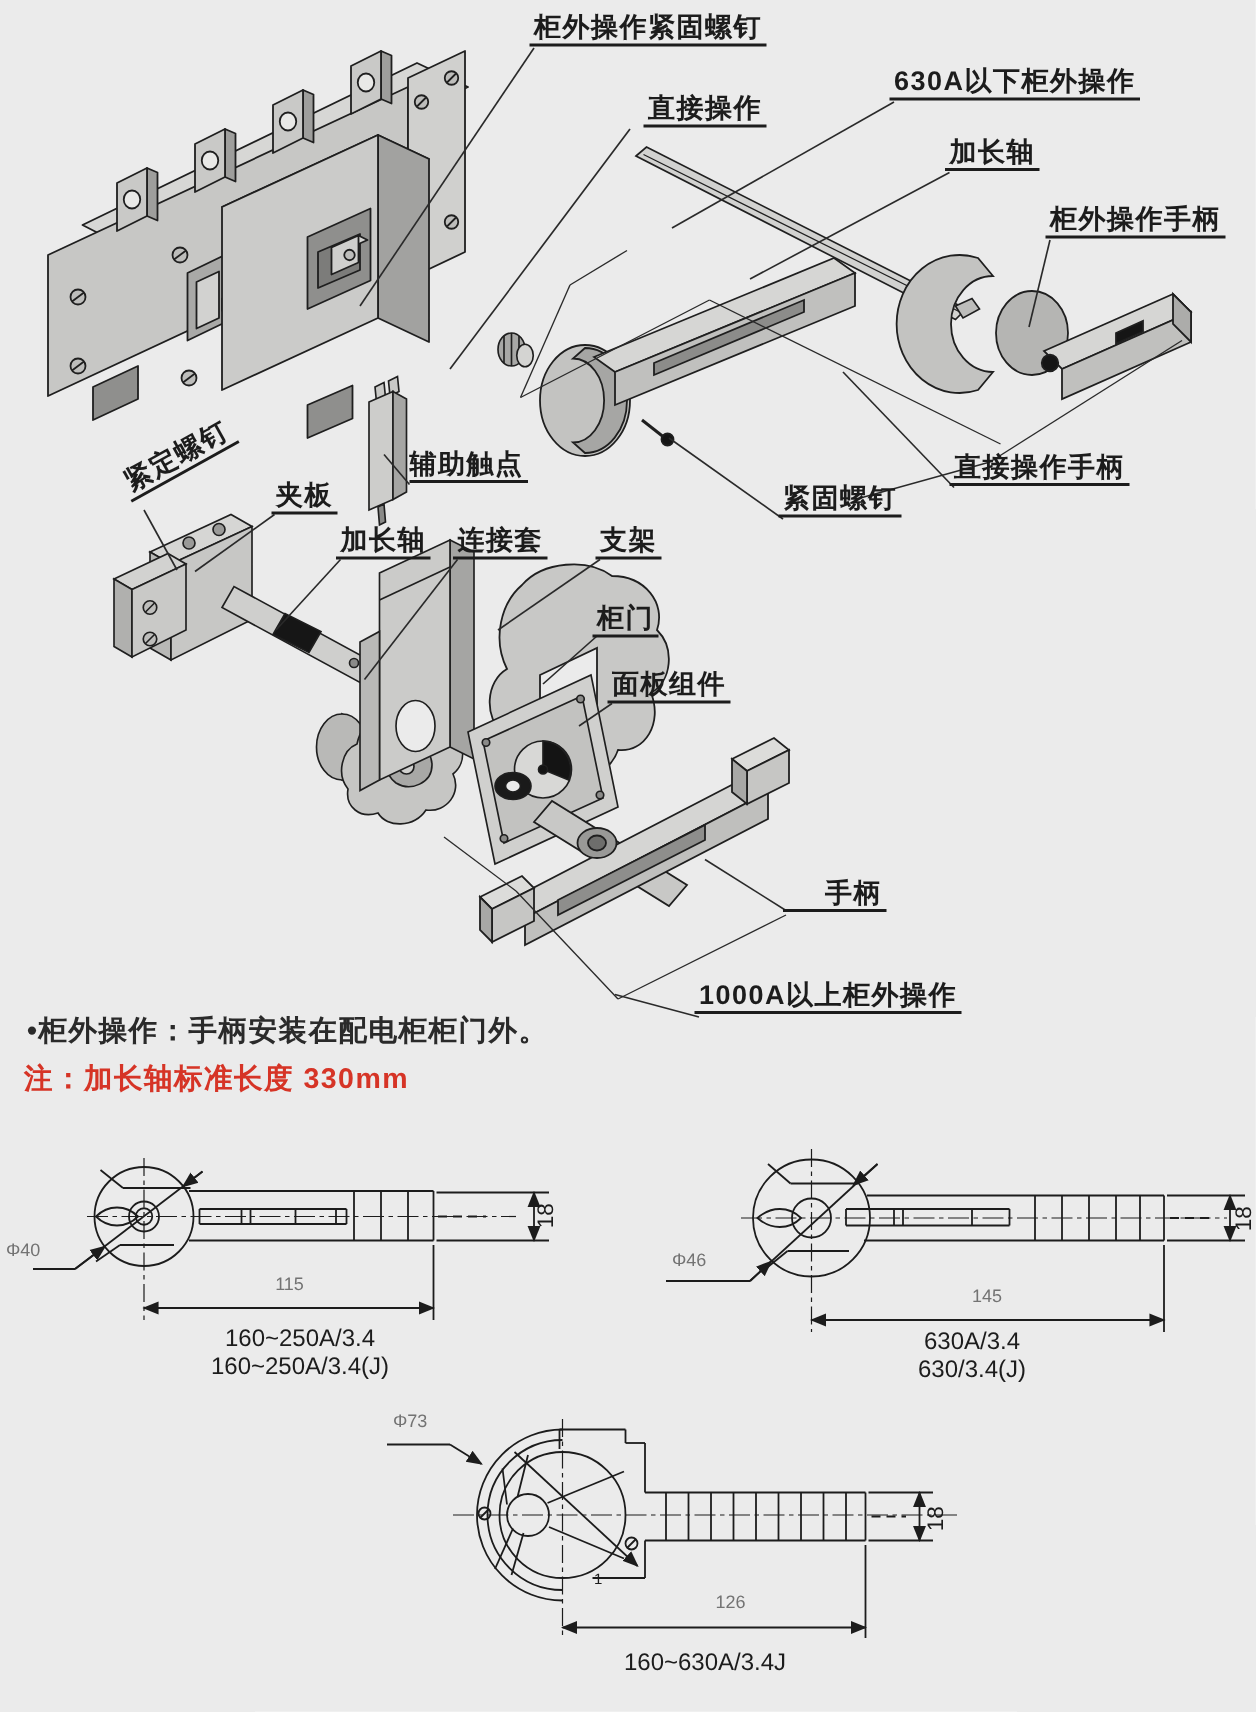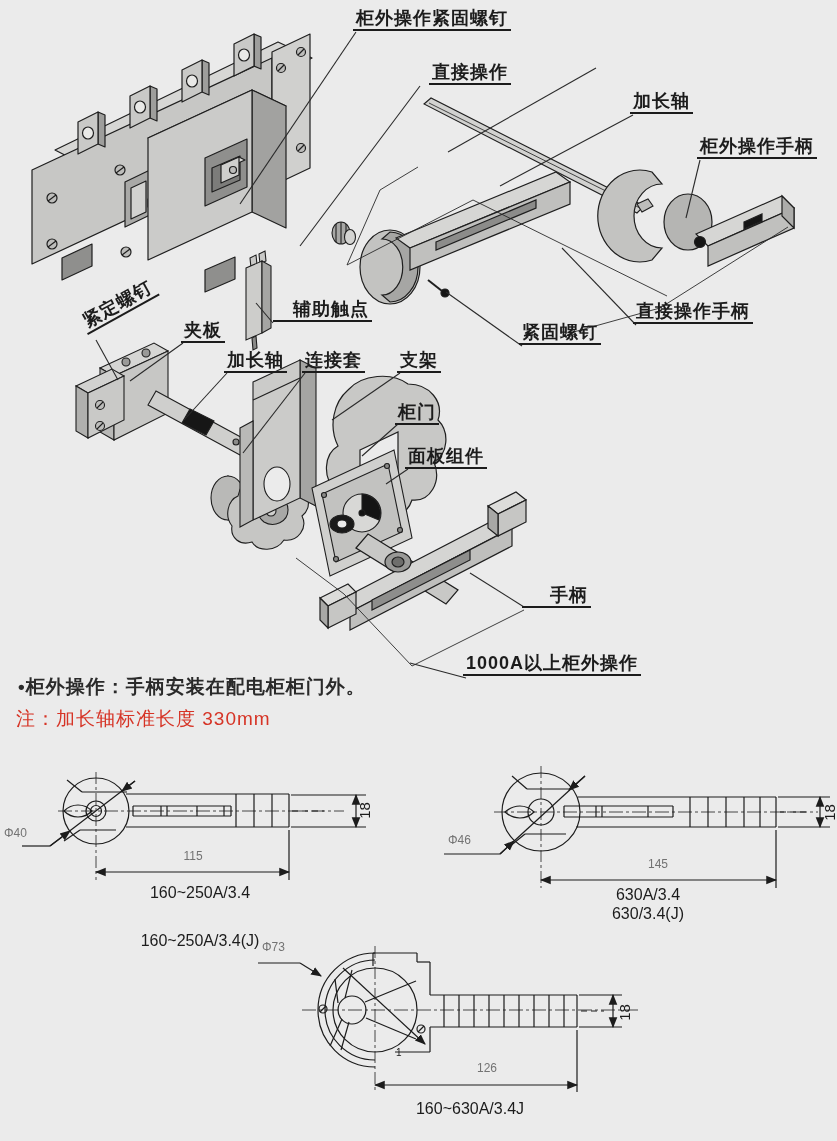--- a/index.html
+++ b/index.html
@@ -5,21 +5,21 @@
   html,body{margin:0;padding:0;}
   #page{position:relative;width:837px;height:1141px;background:#ebebeb;overflow:hidden;
         font-family:"Liberation Sans","DejaVu Sans",sans-serif;color:#1c1c1c;}
   #art{position:absolute;left:0;top:0;}
   .lbl{position:absolute;white-space:nowrap;font-size:18px;font-weight:bold;letter-spacing:1px;
        color:#1c1c1c;border-bottom:2px solid #1c1c1c;padding:0 3px 1px 3px;line-height:20px;}
   .dim{position:absolute;white-space:nowrap;font-size:12px;color:#737373;}
   .dimv{position:absolute;white-space:nowrap;font-size:15px;color:#1c1c1c;transform:rotate(-90deg);}
   .cap{position:absolute;width:170px;text-align:center;font-size:16px;color:#1c1c1c;white-space:nowrap;}
   .note{position:absolute;white-space:nowrap;font-size:19px;font-weight:bold;color:#2a2a2a;letter-spacing:1px;}
-  .rednote{position:absolute;white-space:nowrap;font-size:19px;font-weight:normal;color:#d63426;letter-spacing:1px;}
+  .rednote{position:absolute;white-space:nowrap;font-size:19px;font-weight:bold;color:#d63426;letter-spacing:1px;}
   .ctr{text-align:center;}
 </style>
 </head>
 <body>
 
 <div id="page">
 
 <svg id="art" width="837" height="1141" viewBox="0 0 837 1141">
   <defs>
     <marker id="arr" viewBox="0 0 10 10" refX="9" refY="5" markerWidth="9" markerHeight="9" orient="auto-start-reverse">
@@ -358,43 +358,44 @@
     <line x1="613" y1="995" x2="613" y2="1027" marker-start="url(#arr)" marker-end="url(#arr)"></line>
 
     <line x1="577" y1="1030" x2="577" y2="1092"></line>
     <line x1="375" y1="1085" x2="577" y2="1085" marker-start="url(#arr)" marker-end="url(#arr)"></line>
     <text x="396" y="1056" font-size="10" fill="#1c1c1c" stroke="none">1</text>
   </g>
 </svg>
 
 <div class="lbl" style="left:353px;top:8px;">柜外操作紧固螺钉</div>
 <div class="lbl" style="left:417px;top:62px;margin-left:12px;">直接操作</div>
+<div class="lbl" style="left:593px;top:44px;">630A以下柜外操作</div>
 <div class="lbl" style="left:630px;top:91px;">加长轴</div>
 <div class="lbl" style="left:697px;top:136px;">柜外操作手柄</div>
 <div class="lbl" style="left:633px;top:301px;">直接操作手柄</div>
 <div class="lbl" style="left:519px;top:322px;">紧固螺钉</div>
-<div class="lbl" style="left:273px;top:299px;padding-left:20px;">辅助触点</div>
+<div class="lbl" style="left:273px;top:299px;padding-left:0;">辅助触点</div>
 <div class="lbl" style="left:88px;top:312px;transform:rotate(-29deg);transform-origin:left bottom;">紧定螺钉</div>
 <div class="lbl" style="left:181px;top:320px;">夹板</div>
 <div class="lbl" style="left:224px;top:350px;">加长轴</div>
 <div class="lbl" style="left:302px;top:350px;">连接套</div>
 <div class="lbl" style="left:397px;top:350px;">支架</div>
 <div class="lbl" style="left:395px;top:402px;">柜门</div>
 <div class="lbl" style="left:405px;top:446px;text-align:right;">面板组件</div>
 <div class="lbl" style="left:522px;top:585px;padding-left:28px;">手柄</div>
 <div class="lbl" style="left:463px;top:653px;">1000A以上柜外操作</div>
 
 <div class="note" style="left:18px;top:674px;">•柜外操作：手柄安装在配电柜柜门外。</div>
 <div class="rednote" style="left:16px;top:706px;">注：加长轴标准长度 330mm</div>
 
 <div class="dim" style="left:4px;top:826px;">Φ40</div>
 <div class="dim ctr" style="left:163px;top:849px;width:60px;">115</div>
 <div class="dimv" style="left:356px;top:802px;">18</div>
 <div class="cap" style="left:115px;top:884px;">160~250A/3.4</div>
-<div class="cap" style="left:115px;top:903px;margin-top:29px;">160~250A/3.4(J)</div>
+<div class="cap" style="left:115px;top:903px;">160~250A/3.4(J)</div>
 
 <div class="dim" style="left:448px;top:833px;">Φ46</div>
 <div class="dim ctr" style="left:628px;top:857px;width:60px;">145</div>
 <div class="dimv" style="left:821px;top:804px;">18</div>
 <div class="cap" style="left:563px;top:886px;">630A/3.4</div>
 <div class="cap" style="left:563px;top:905px;">630/3.4(J)</div>
 
 <div class="dim" style="left:262px;top:940px;">Φ73</div>
 <div class="dim ctr" style="left:457px;top:1061px;width:60px;">126</div>
 <div class="dimv" style="left:616px;top:1004px;">18</div>

